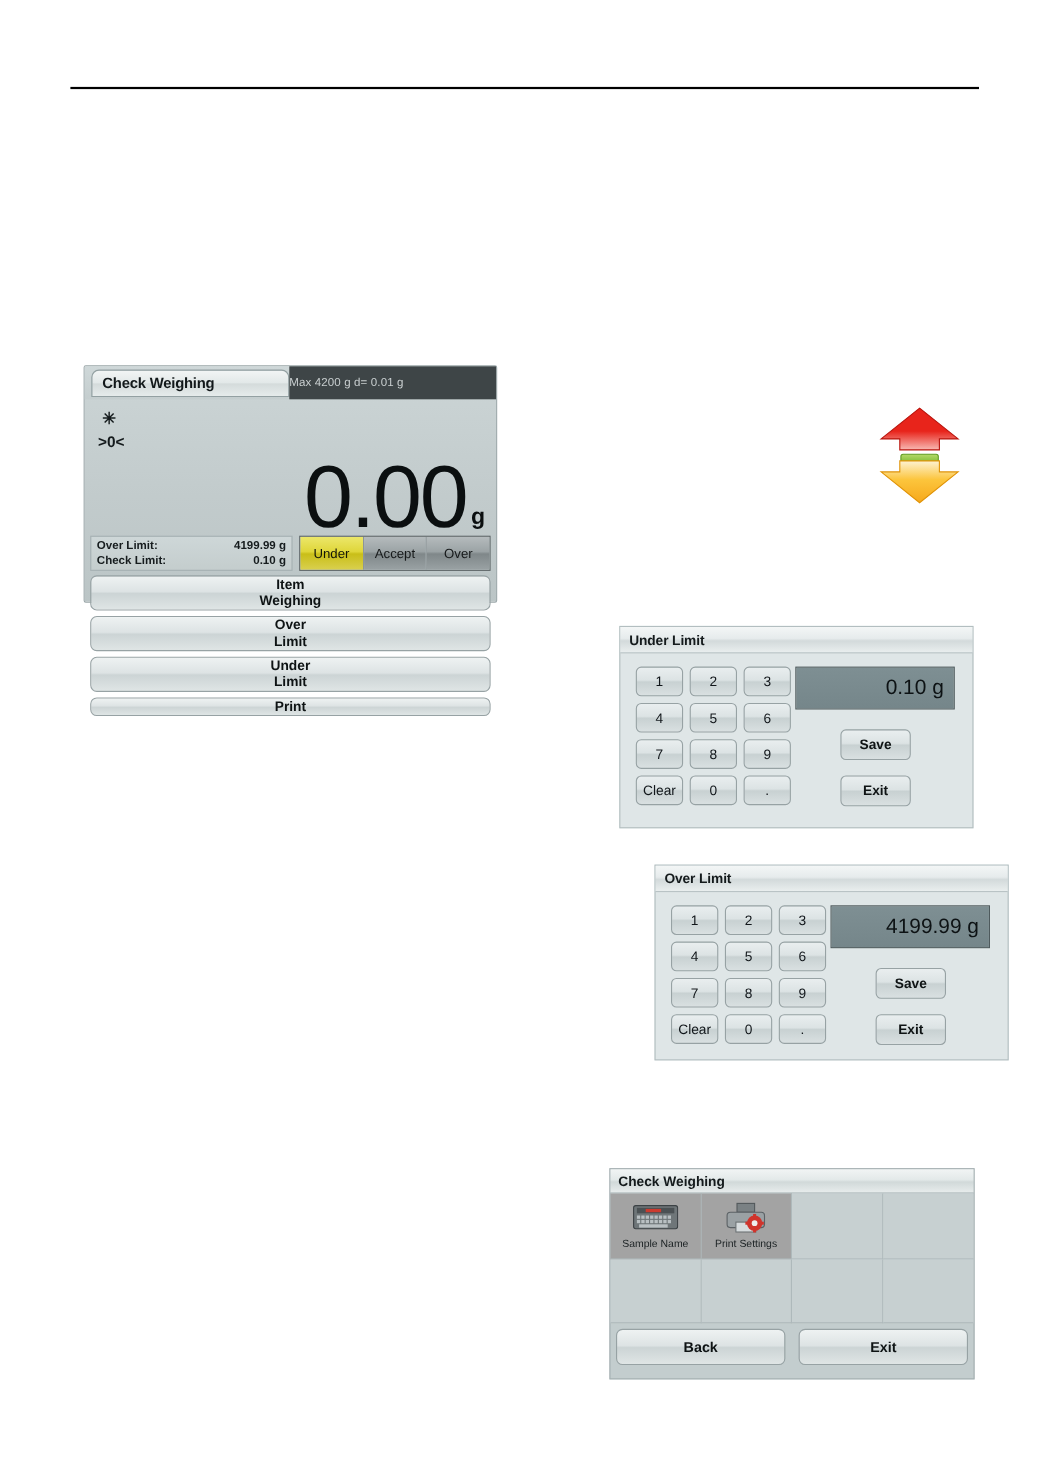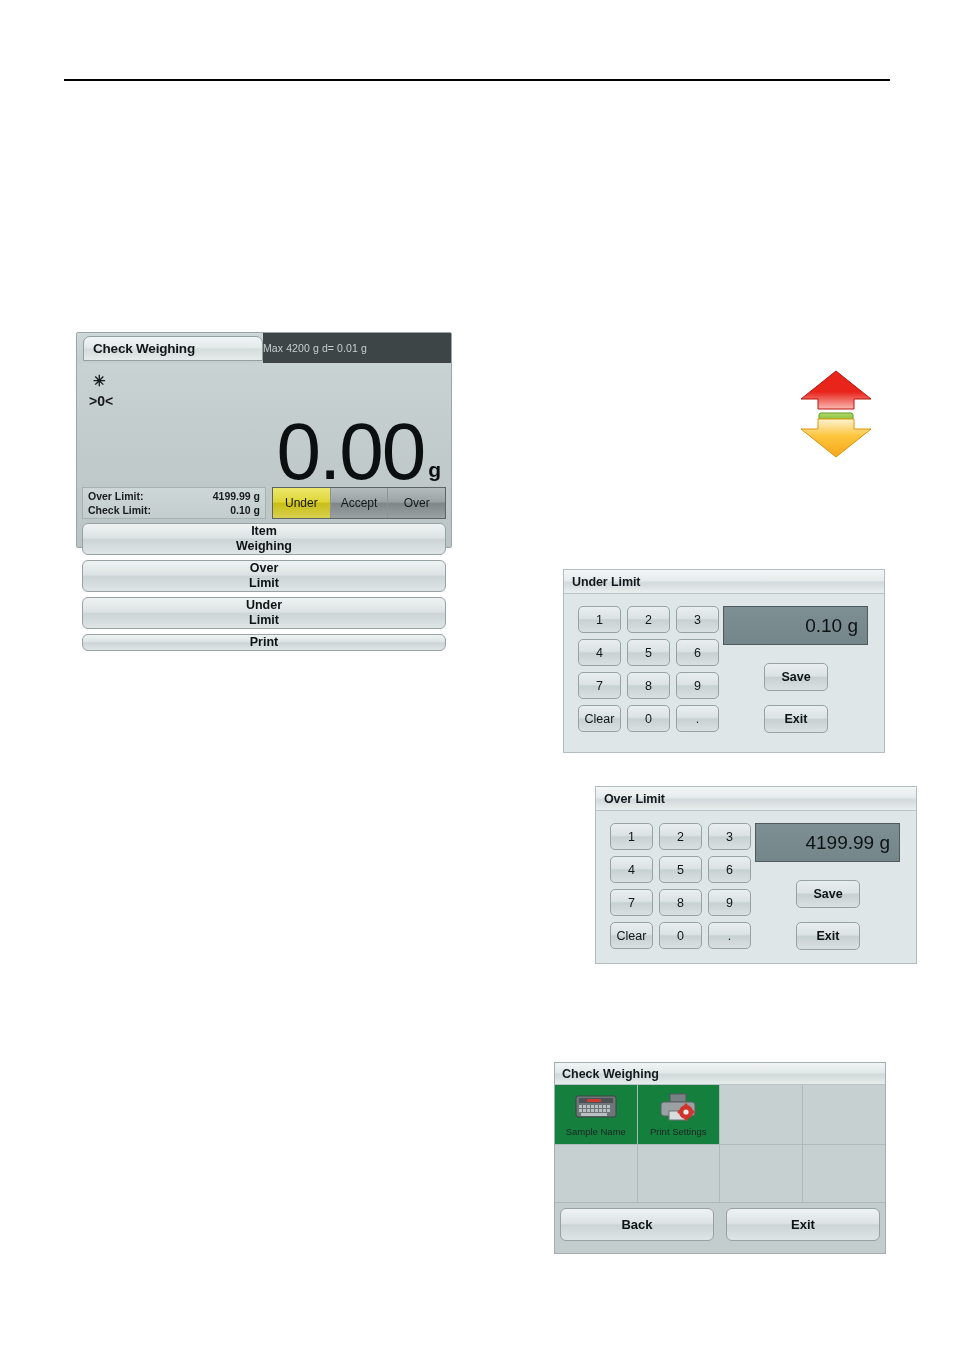--- a/index.html
+++ b/index.html
@@ -328,21 +328,21 @@
     border-right: 1px solid #aeb9bb;
     border-bottom: 1px solid #aeb9bb;
     box-sizing: border-box;
     display: flex;
     flex-direction: column;
     align-items: center;
     justify-content: flex-start;
     padding-top: 5px;
     background: #c7d0d1;
   }
-  .cw-cell.filled { background: #15803d; }
+  .cw-cell.filled { background: #a3a3a3; }
   .cw-cell:nth-child(4n) { border-right: none; }
   .cw-icon { height: 34px; display: flex; align-items: center; justify-content: center; }
   .cw-label { font-size: 9.5px; color: #1b2123; margin-top: 2px; }
 
   .cw-footer {
     display: flex;
     gap: 12px;
     padding: 5px;
     box-sizing: border-box;
   }

